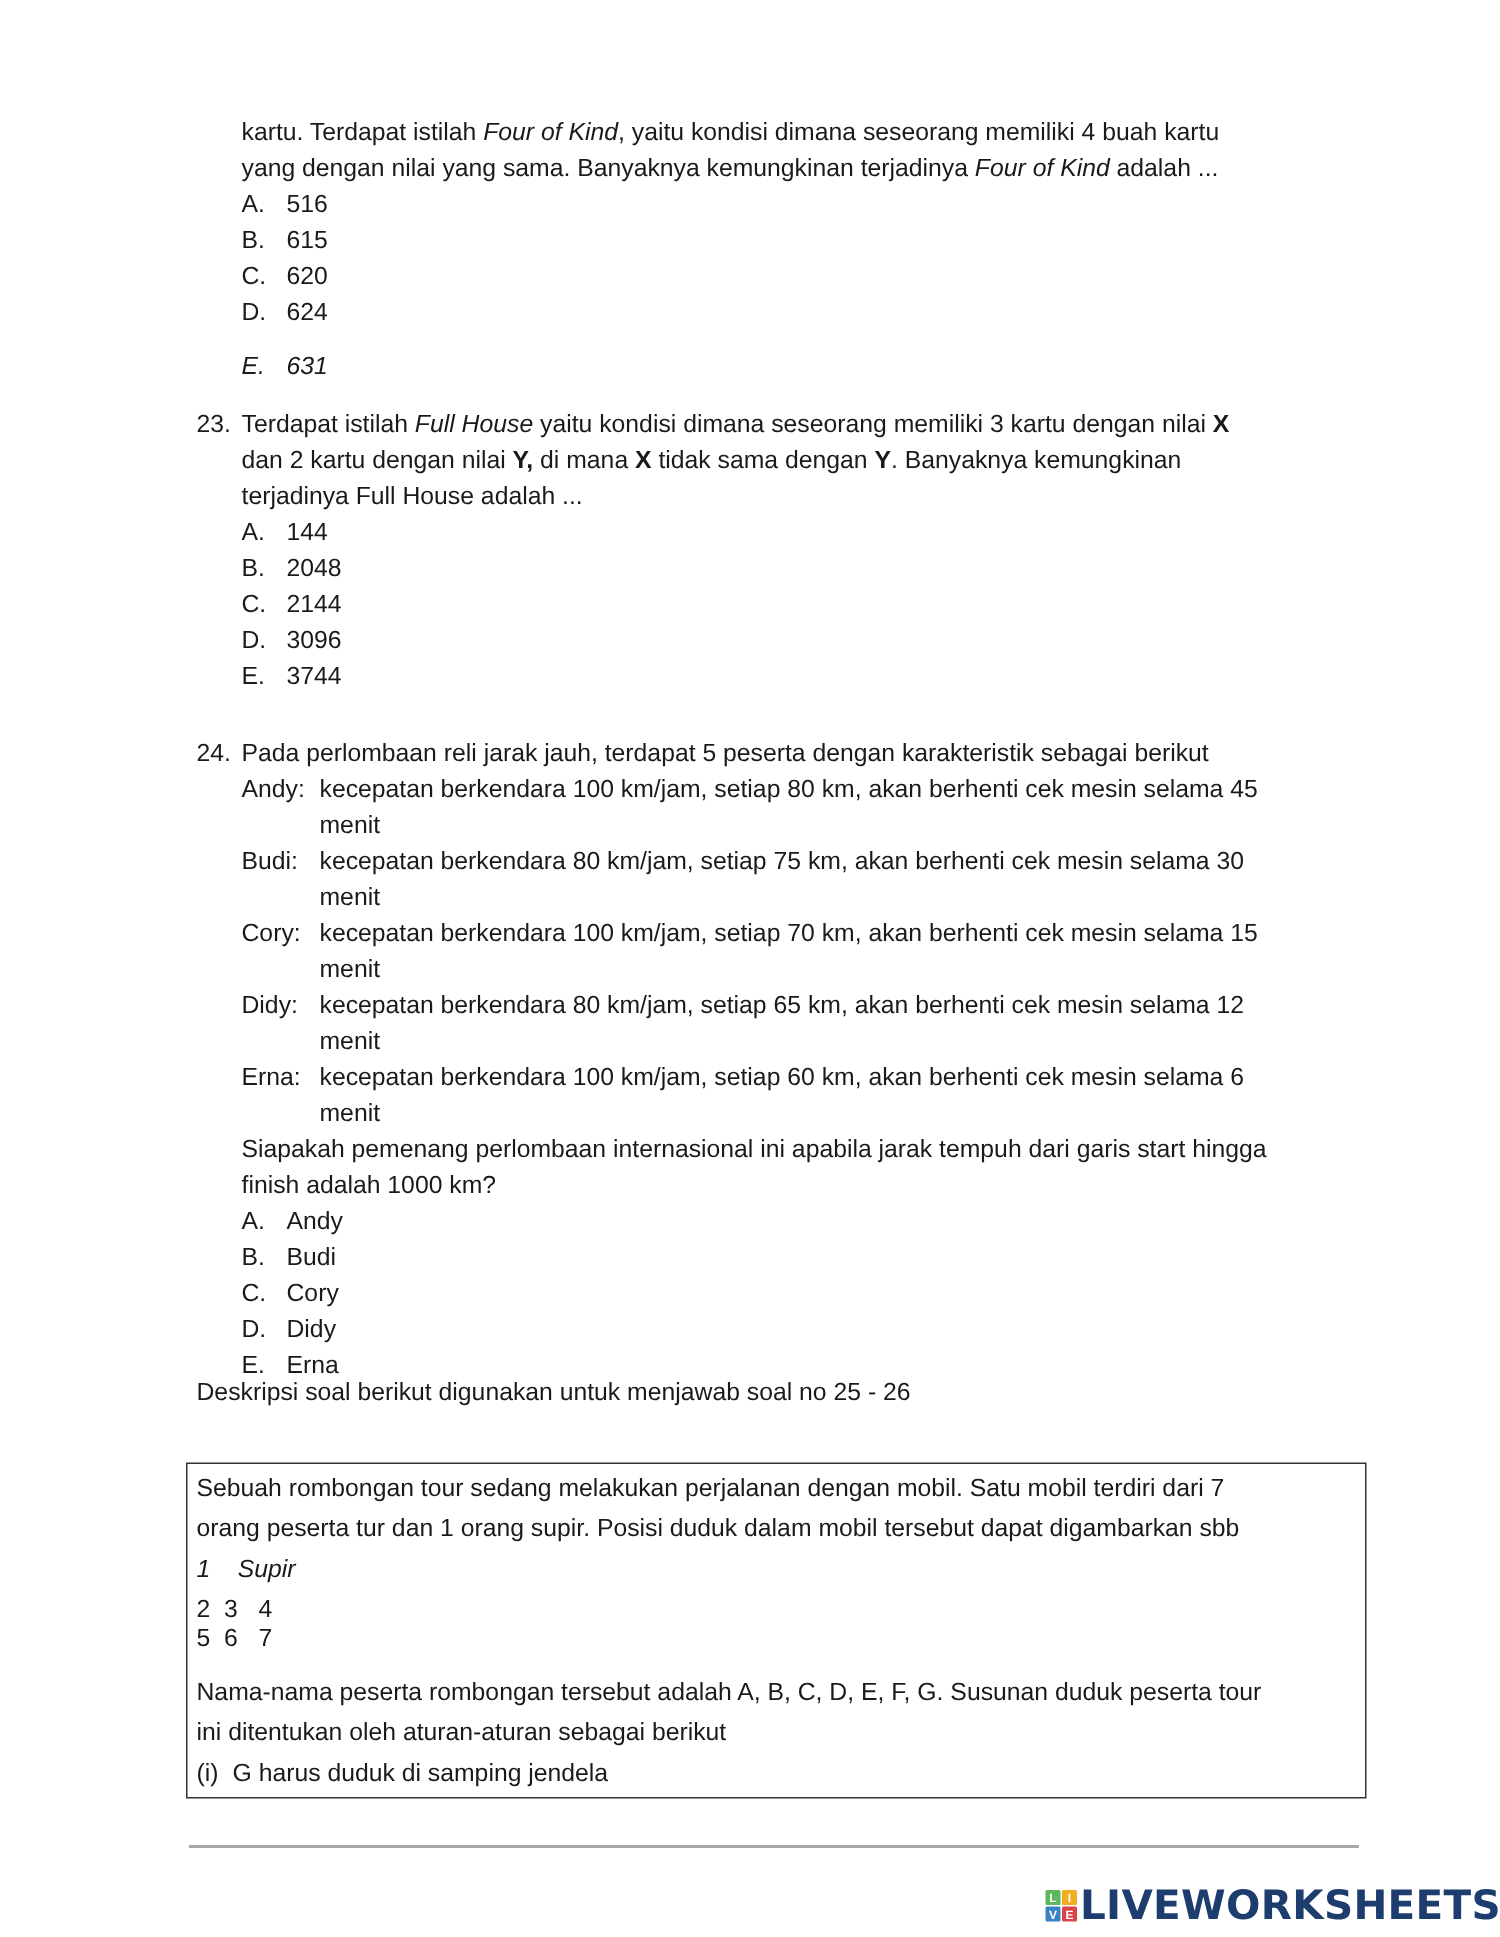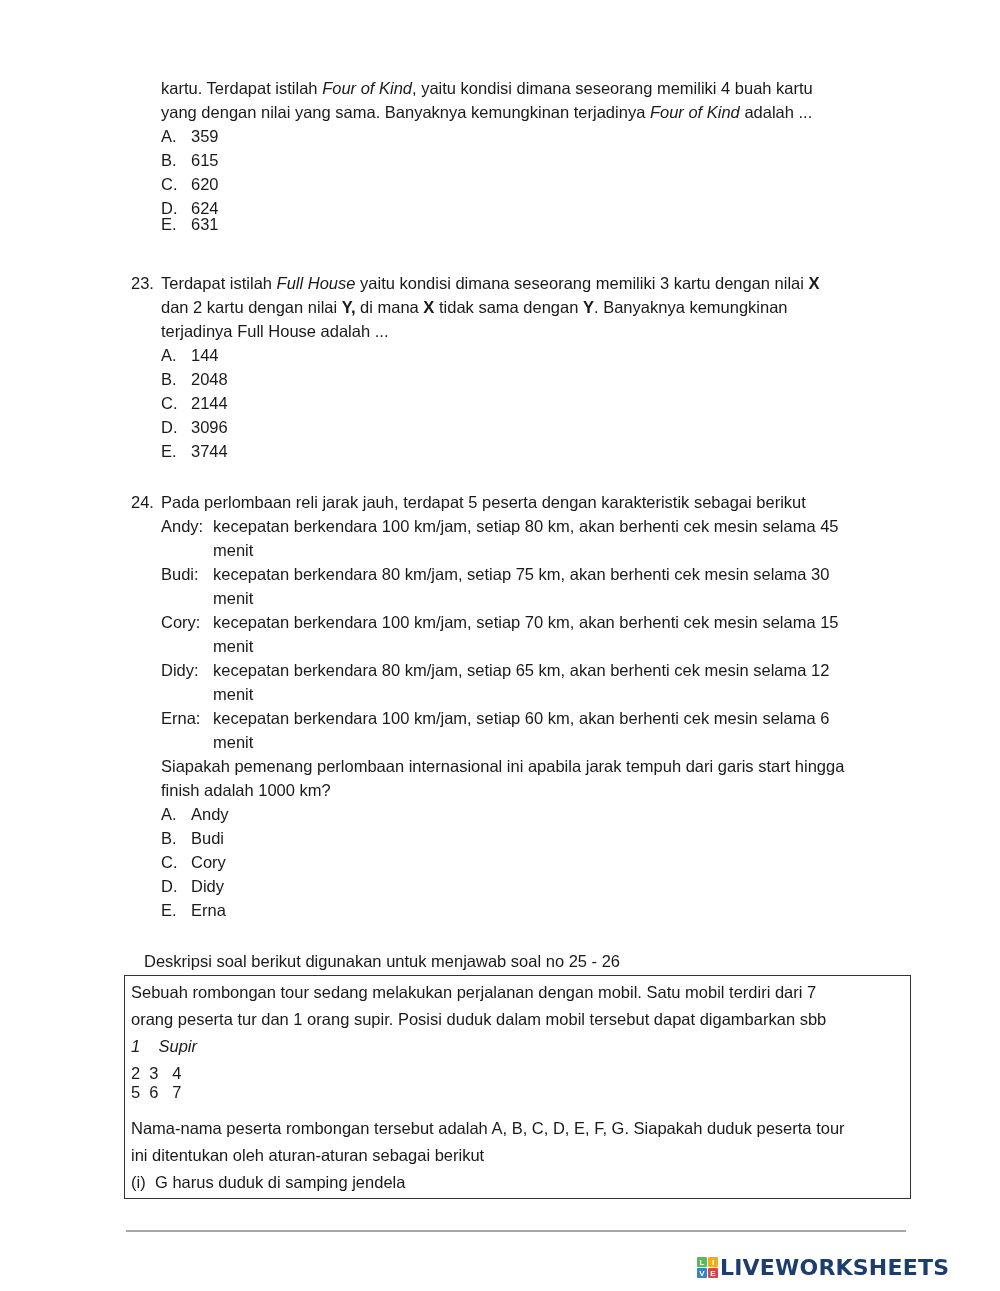--- a/index.html
+++ b/index.html
@@ -8,33 +8,33 @@
   .line { position:absolute; white-space:nowrap; line-height:24px; }
   .opt-letter { display:inline-block; width:30px; }
   i { font-style:italic; }
   b { font-weight:bold; }
   .box { position:absolute; left:124px; top:975px; width:787px; height:224px;
          border:1.2px solid #333; box-sizing:border-box; }
   .hr { position:absolute; left:126px; top:1230px; width:780px; height:2px; background:#a8a8a8; }
   .logo { position:absolute; left:697px; top:1255px; display:flex; align-items:center; }
   .logo-grid { display:grid; grid-template-columns:10px 10px; grid-template-rows:10px 10px; gap:1px; margin-right:2px; }
   .logo-grid span { display:flex; align-items:center; justify-content:center; font-size:8px; font-weight:bold; color:#fff; border-radius:1px; }
-  .logo-text { font-family:"DejaVu Sans", sans-serif; font-weight:bold; font-size:22px; color:#1d3d6e; letter-spacing:0.2px;text-align:right; }
+  .logo-text { font-family:"DejaVu Sans", sans-serif; font-weight:bold; font-size:27px; color:#1d3d6e; letter-spacing:0.2px;text-align:right; }
 </style>
 </head>
 <body>
 
 <div class="line" style="left:161px; top:76px;"><span>kartu. Terdapat istilah </span><i>Four of Kind</i><span>, yaitu kondisi dimana seseorang memiliki 4 buah kartu</span></div>
 <div class="line" style="left:161px; top:100px;"><span>yang dengan nilai yang sama. Banyaknya kemungkinan terjadinya </span><i>Four of Kind</i><span> adalah ...</span></div>
 
-<div class="line" style="left:161px; top:124px;"><span class="opt-letter">A.</span><span>359</span></div>
+<div class="line" style="left:161px; top:124px;"><span class="opt-letter">A.</span><span>516</span></div>
 <div class="line" style="left:161px; top:148px;"><span class="opt-letter">B.</span><span>615</span></div>
 <div class="line" style="left:161px; top:172px;"><span class="opt-letter">C.</span><span>620</span></div>
 <div class="line" style="left:161px; top:196px;"><span class="opt-letter">D.</span><span>624</span></div>
-<div class="line" style="left:161px; top:212px;"><span class="opt-letter">E.</span><span>631</span></div>
+<div class="line" style="left:161px; top:232px;font-style:italic;"><span class="opt-letter">E.</span><span>631</span></div>
 
 <div class="line" style="left:131px; top:271px;"><span>23.</span></div>
 <div class="line" style="left:161px; top:271px;"><span>Terdapat istilah </span><i>Full House</i><span> yaitu kondisi dimana seseorang memiliki 3 kartu dengan nilai </span><b>X</b></div>
 <div class="line" style="left:161px; top:295px;"><span>dan 2  kartu dengan nilai </span><b>Y,</b><span> di mana </span><b>X</b><span> tidak sama dengan </span><b>Y</b><span>. Banyaknya kemungkinan</span></div>
 <div class="line" style="left:161px; top:319px;">terjadinya Full House adalah ...</div>
 
 <div class="line" style="left:161px; top:343px;"><span class="opt-letter">A.</span><span>144</span></div>
 <div class="line" style="left:161px; top:367px;"><span class="opt-letter">B.</span><span>2048</span></div>
 <div class="line" style="left:161px; top:391px;"><span class="opt-letter">C.</span><span>2144</span></div>
 <div class="line" style="left:161px; top:415px;"><span class="opt-letter">D.</span><span>3096</span></div>
@@ -65,29 +65,29 @@
 
 <div class="line" style="left:161px; top:754px;text-align:right;">Siapakah pemenang perlombaan internasional ini apabila jarak tempuh dari garis start hingga</div>
 <div class="line" style="left:161px; top:778px;text-align:center;">finish adalah 1000 km?</div>
 
 <div class="line" style="left:161px; top:802px;"><span class="opt-letter">A.</span><span>Andy</span></div>
 <div class="line" style="left:161px; top:826px;"><span class="opt-letter">B.</span><span>Budi</span></div>
 <div class="line" style="left:161px; top:850px;"><span class="opt-letter">C.</span><span>Cory</span></div>
 <div class="line" style="left:161px; top:874px;"><span class="opt-letter">D.</span><span>Didy</span></div>
 <div class="line" style="left:161px; top:898px;"><span class="opt-letter">E.</span><span>Erna</span></div>
 
-<div class="line" style="left:131px; top:949px;margin-left:13px;">Deskripsi soal berikut digunakan untuk menjawab soal no 25 - 26</div>
+<div class="line" style="left:131px; top:916px;">Deskripsi soal berikut digunakan untuk menjawab soal no 25 - 26</div>
 
 <div class="box"></div>
 <div class="line" style="left:131px; top:980px;">Sebuah rombongan tour sedang melakukan perjalanan dengan mobil. Satu mobil terdiri dari 7</div>
 <div class="line" style="left:131px; top:1007px;">orang peserta tur dan 1 orang supir. Posisi duduk dalam mobil tersebut dapat digambarkan sbb</div>
 <div class="line" style="left:131px; top:1034px; white-space:pre;font-style:italic;">1    Supir</div>
 <div class="line" style="left:131px; top:1061px; white-space:pre;">2  3   4</div>
 <div class="line" style="left:131px; top:1080px; white-space:pre;">5  6   7</div>
-<div class="line" style="left:131px; top:1116px;">Nama-nama peserta rombongan tersebut adalah A, B, C, D, E, F, G. Siapakah duduk peserta tour</div>
+<div class="line" style="left:131px; top:1116px;">Nama-nama peserta rombongan tersebut adalah A, B, C, D, E, F, G. Susunan duduk peserta tour</div>
 <div class="line" style="left:131px; top:1143px;">ini ditentukan oleh aturan-aturan sebagai berikut</div>
 <div class="line" style="left:131px; top:1170px;">(i)</div>
 <div class="line" style="left:155px; top:1170px;">G harus duduk di samping jendela</div>
 
 <div class="hr"></div>
 <div class="logo">
   <div class="logo-grid">
     <span style="background:#5cb85c">L</span>
     <span style="background:#f0ad1e">I</span>
     <span style="background:#3b82c4">V</span>

